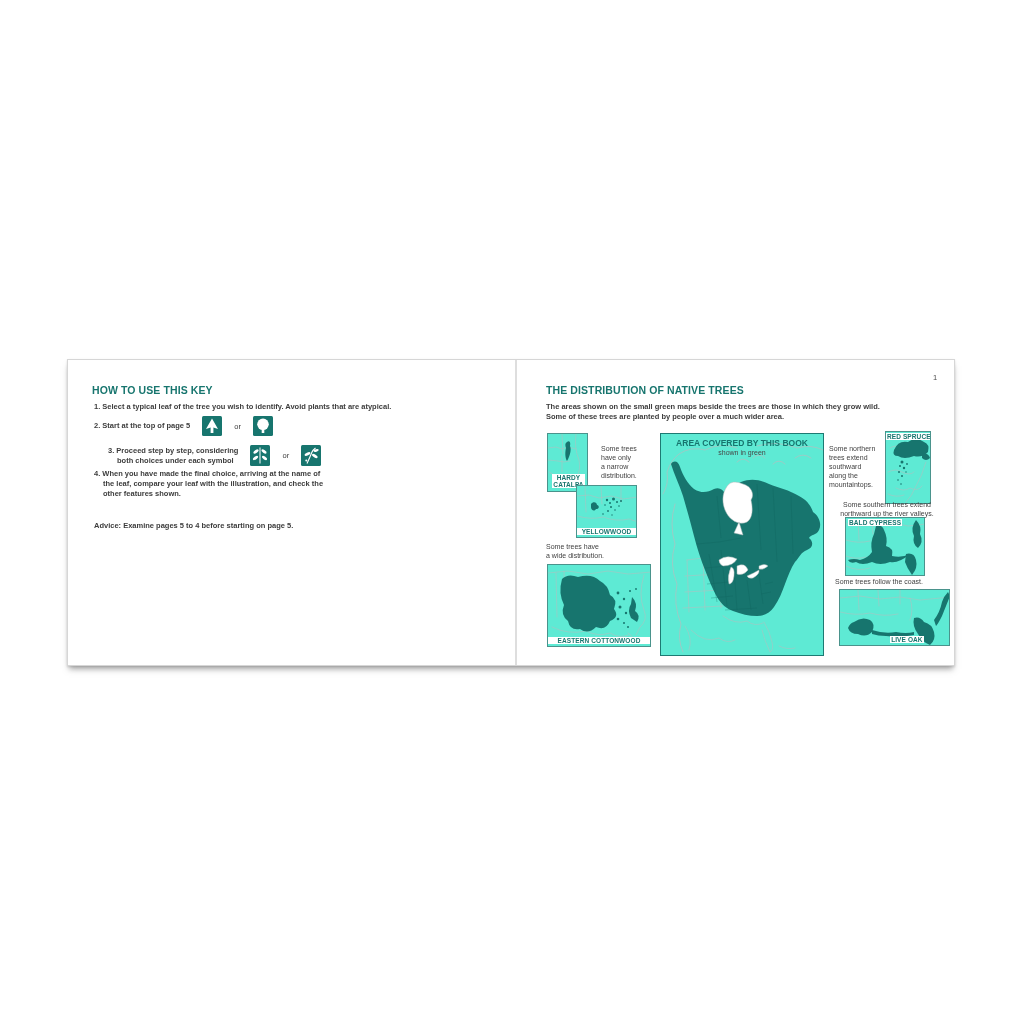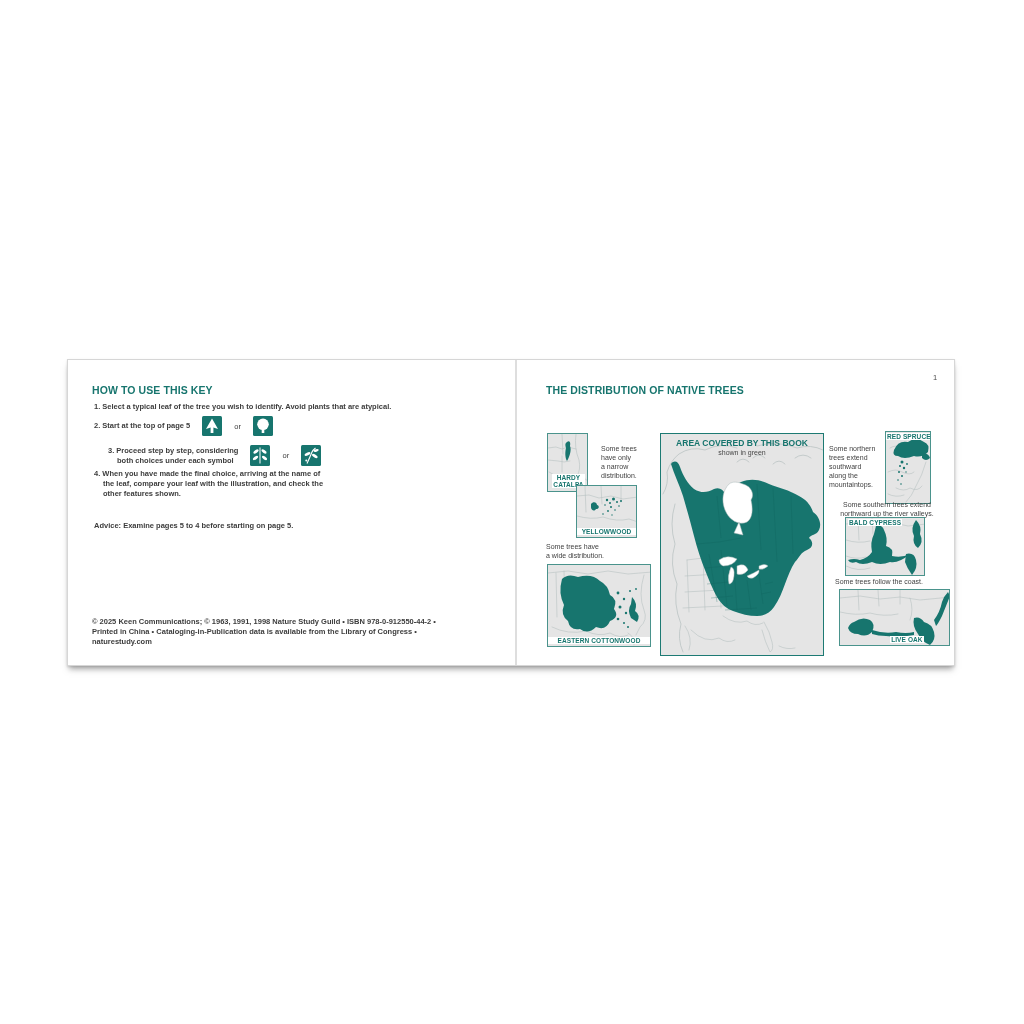--- a/index.html
+++ b/index.html
@@ -16,21 +16,21 @@
     background:linear-gradient(to right,rgba(0,0,0,.04),rgba(0,0,0,.22),rgba(0,0,0,.04));}
   .h-title{position:absolute;font-size:10.5px;font-weight:bold;color:#17756e;letter-spacing:.1px;}
   .body-txt{font-size:7.5px;line-height:1.3;color:#3c3c3c;font-weight:bold;}
   .hang{padding-left:9px;text-indent:-9px;}
   .step-row{position:absolute;display:flex;align-items:center;gap:12px;}
   .sym{flex:0 0 auto;display:block;}
   .or{font-size:7.5px;color:#3c3c3c;}
   
   .pgnum{position:absolute;font-size:7.5px;color:#4a4a4a;}
   .cap{position:absolute;font-size:7px;line-height:1.3;color:#3f3f3f;}
-  .mapbox{position:absolute;background:#e5e5e5;border:1px solid #4a938c;overflow:hidden;}
+  .mapbox{position:absolute;background:#5eead4;border:1px solid #4a938c;overflow:hidden;}
   .mapbox svg{display:block;position:absolute;left:0;top:0;}
   .mlabel{position:absolute;font-size:6.5px;font-weight:bold;color:#17756e;background:#ffffff;
     line-height:1.1;padding:0 1px;text-align:center;letter-spacing:.1px;white-space:nowrap;}
   .mlabel.wrap{white-space:normal;}
   .gl{stroke:#b4bfbf;stroke-width:.7;fill:none;stroke-linecap:round;}
   .gl2{stroke:#b4bfbf;stroke-width:.55;fill:none;stroke-linecap:round;}
   .tf{fill:#17756e;}
   .wf{fill:#ffffff;stroke:#a9b6b6;stroke-width:.5;}
   .il{stroke:#0f615b;stroke-width:.5;fill:none;opacity:.55;}
   .main-map-title{position:absolute;left:0;right:0;top:4px;text-align:center;font-size:8.5px;font-weight:bold;color:#17756e;}
@@ -81,33 +81,32 @@
         <ellipse cx="13.8" cy="11" rx="3.2" ry="1.5" transform="rotate(30 13.8 11)" fill="#ffffff"></ellipse>
         <ellipse cx="15.2" cy="5.5" rx="2.6" ry="1.3" transform="rotate(-15 15.2 5.5)" fill="#ffffff"></ellipse>
         <circle cx="5.3" cy="15.5" r="1" fill="#ffffff"></circle>
       </svg>
     </div>
 
     <div class="body-txt hang" style="position:absolute;left:26px;top:109px;width:238px;">4. When you have made the final choice, arriving at the name of the leaf, compare your leaf with the illustration, and check the other features shown.</div>
 
     <div class="body-txt" style="position:absolute;left:26px;top:161px;">Advice: Examine pages 5 to 4 before starting on page 5.</div>
 
-    <div class="body-txt" style="position:absolute;left:24px;top:257px;width:396px;">
-      <div>© 2025 Keen Communications; © 1963, 1991, 1998 Nature Study Guild • ISBN 978-0-912550-44-2 •</div>
-      <div>Printed in China • Cataloging-in-Publication data is available from the Library of Congress •</div>
-      <div>naturestudy.com</div>
-    </div>
   </div>
 
   <div class="gutter"></div>
 
   <div class="page page-right">
     <div class="pgnum" style="left:416px;top:13px;">1</div>
 
     <div class="h-title" style="left:29px;top:24px;">THE DISTRIBUTION OF NATIVE TREES</div>
+    <div class="body-txt" style="position:absolute;left:29px;top:42px;">
+      <div>The areas shown on the small green maps beside the trees are those in which they grow wild.</div>
+      <div>Some of these trees are planted by people over a much wider area.</div>
+    </div>
 
     <div class="mapbox" style="left:30px;top:73px;width:41px;height:59px;z-index:1;">
       <svg width="41" height="59" viewBox="0 0 41 59">
         <path class="gl2" d="M0,14 L8,13 L14,15 L20,13 L28,15"></path>
         <path class="gl2" d="M14,0 L15,20 M14,22 L14,38 M28,0 Q26,14 31,26 Q33,36 29,42"></path>
         <path class="gl2" d="M1,38 Q10,44 18,42 Q28,48 36,44 L41,48"></path>
         <path class="gl2" d="M0,26 L10,27 Q16,29 22,27"></path>
         <path class="tf" d="M19,8 C21,6 23,8 22,12 C24,16 21,24 19,27 C17,24 17,18 18,14 C17,11 17,9 19,8 Z"></path>
       </svg>
       <div class="mlabel wrap" style="left:4px;bottom:3px;width:33px;z-index:3;">

